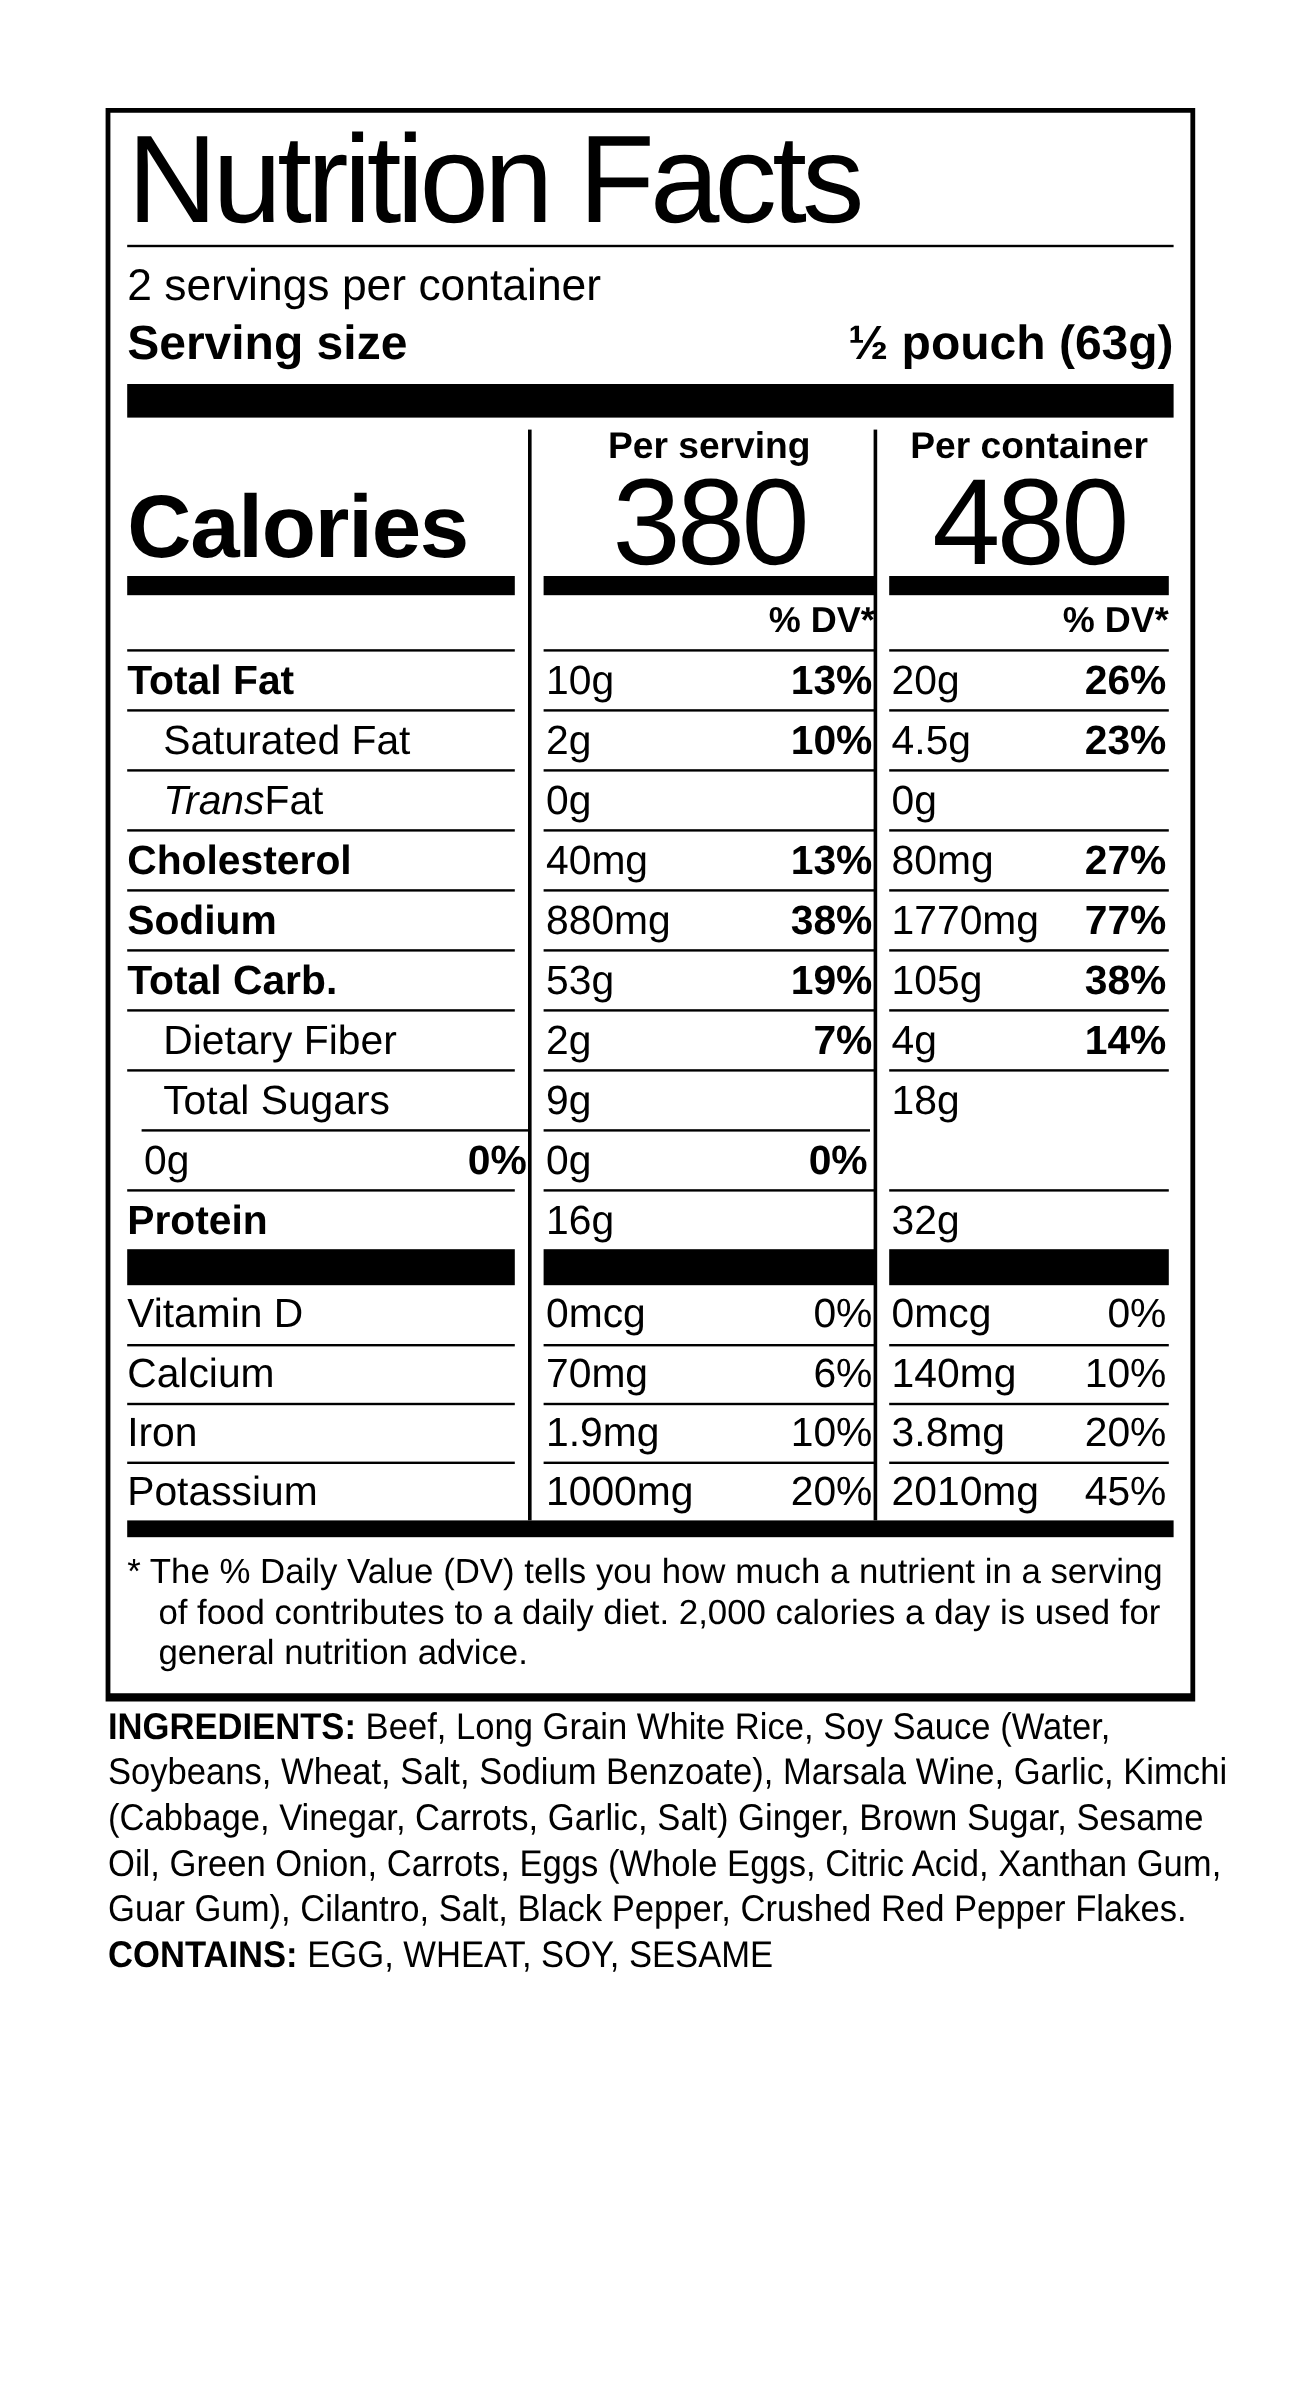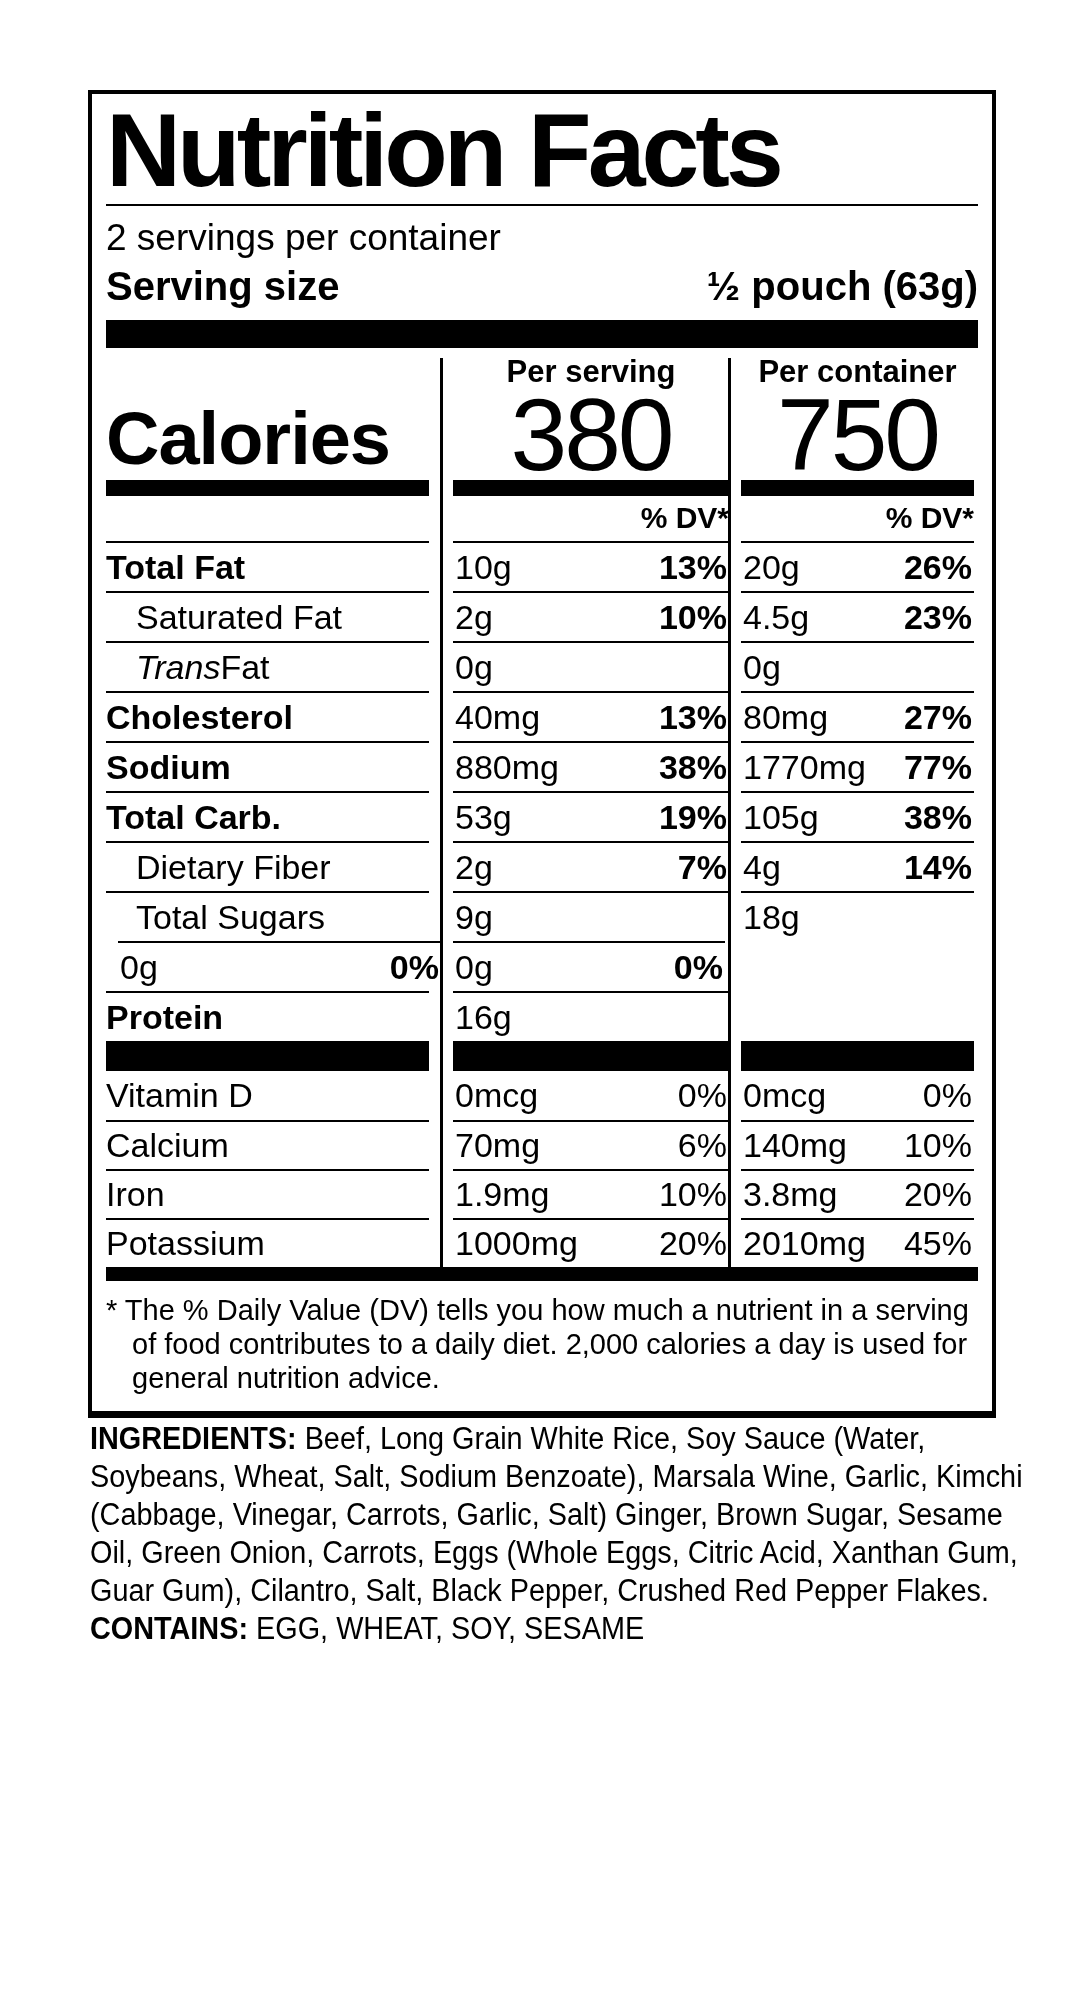--- a/index.html
+++ b/index.html
@@ -10,21 +10,21 @@
     -webkit-font-smoothing:antialiased;
   }
   .nf-box{
     position:absolute;left:88px;top:90px;width:908px;
     box-sizing:border-box;
     border:4px solid #000;border-bottom-width:7px;
     padding:0 14px;background:#fff;
   }
   .nf-title{
     margin:0;padding:6px 0 0 0;
-    font-size:104px;font-weight:700;letter-spacing:-4px;
+    font-size:104px;font-weight:400;letter-spacing:-4px;
     line-height:100px;white-space:nowrap;
     border-bottom:2px solid #000;padding-bottom:4px;
   }
   .servings{font-size:37px;line-height:44px;margin-top:10px;}
   .ss-row{
     display:flex;justify-content:space-between;align-items:baseline;
     font-size:40px;font-weight:700;line-height:48px;
     margin-top:2px;margin-bottom:10px;
   }
   .bar-lg{height:28px;background:#000;}
@@ -102,21 +102,21 @@
     <div class="grid cal-row">
       <div class="cell c1">
         <span class="cal-word">Calories</span>
       </div>
       <div class="cell c2 cal-col">
         <div class="cal-head">Per serving</div>
         <div class="cal-num">380</div>
       </div>
       <div class="cell c3 cal-col">
         <div class="cal-head">Per container</div>
-        <div class="cal-num">750</div>
+        <div class="cal-num">480</div>
       </div>
     </div>
 
     <div class="grid cal-ul-row">
       <div class="cell c1"></div>
       <div class="cell c2"></div>
       <div class="cell c3"></div>
     </div>
 
     <div class="grid dv-row">
@@ -242,20 +242,24 @@
           </div>
         </div>
         <div class="grid nrow">
           <div class="cell c1 name-cell b">
             <span>Protein</span>
           </div>
           <div class="cell c2 val-cell">
             <span class="amt">16g</span>
             <span class="dvv"></span>
           </div>
+          <div class="cell c3 val-cell">
+            <span class="amt">32g</span>
+            <span class="dvv"></span>
+          </div>
         </div>
       </div>
 
     <div class="grid bar-seg-row">
       <div class="cell c1"></div>
       <div class="cell c2"></div>
       <div class="cell c3"></div>
     </div>
 
     <div id="rows-vit">

